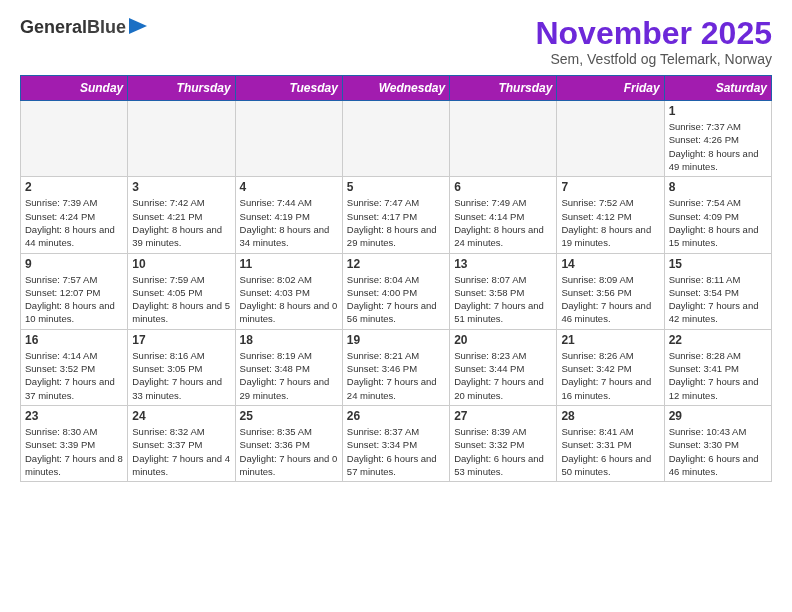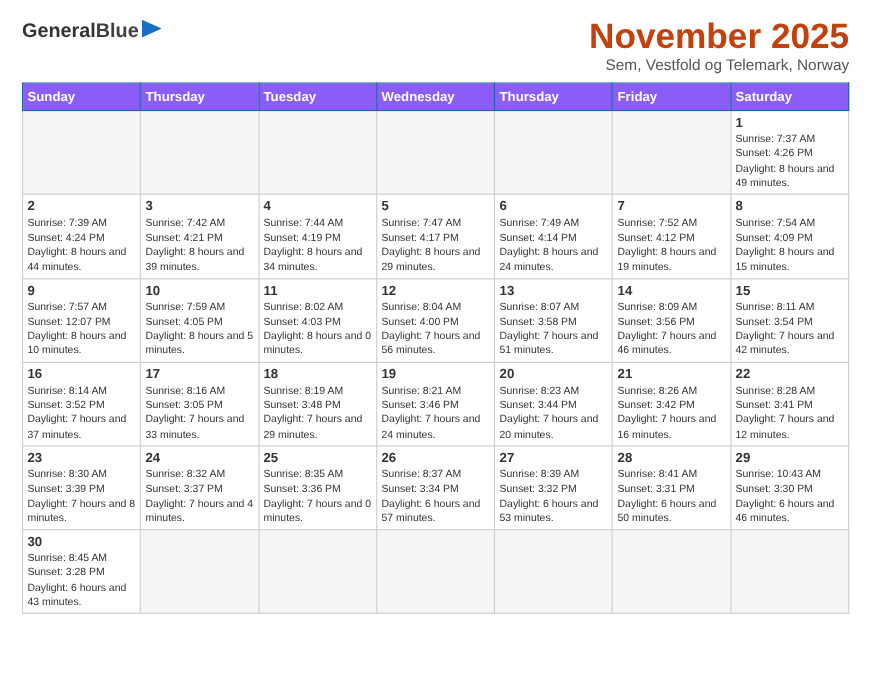--- a/index.html
+++ b/index.html
@@ -30,41 +30,42 @@
       font-weight: bold;
       color: #333;
       line-height: 1;
     }
     .title-section {
       text-align: right;
     }
     .calendar-title {
       font-size: 32px;
       font-weight: bold;
-      color: #c2410c;
+      color: #6d28d9;
       line-height: 1.1;
     }
     .calendar-subtitle {
       font-size: 14px;
       color: #555;
       margin-top: 0;
     }
     .calendar-table {
       width: 100%;
       border-collapse: collapse;
       table-layout: fixed;
     }
     .calendar-table thead tr th {
-      background-color: #8b5cf6;
+      background-color: #a21caf;
       color: #fff;
       font-size: 12px;
       font-weight: bold;
       padding: 5px 4px;
-      text-align: left;
+      text-align: right;
       border: 1px solid #2060aa;
+      font-style: italic;
     }
     .calendar-table tbody tr td {
       border: 1px solid #ccc;
       vertical-align: top;
       padding: 3px 4px;
       font-size: 10px;
       color: #333;
       height: 72px;
       background: #fff;
     }
@@ -234,21 +235,21 @@
             <span class="day-number">15</span>
             <div class="day-info">Sunrise: 8:11 AM
 Sunset: 3:54 PM
 Daylight: 7 hours
 and 42 minutes.</div>
           </td>
         </tr>
         <tr>
           <td>
             <span class="day-number">16</span>
-            <div class="day-info">Sunrise: 8:14 AM
+            <div class="day-info">Sunrise: 4:14 AM
 Sunset: 3:52 PM
 Daylight: 7 hours
 and 37 minutes.</div>
           </td>
           <td>
             <span class="day-number">17</span>
             <div class="day-info">Sunrise: 8:16 AM
 Sunset: 3:05 PM
 Daylight: 7 hours
 and 33 minutes.</div>
@@ -333,30 +334,15 @@
 and 50 minutes.</div>
           </td>
           <td>
             <span class="day-number">29</span>
             <div class="day-info">Sunrise: 10:43 AM
 Sunset: 3:30 PM
 Daylight: 6 hours
 and 46 minutes.</div>
           </td>
         </tr>
-        <tr>
-          <td>
-            <span class="day-number">30</span>
-            <div class="day-info">Sunrise: 8:45 AM
-Sunset: 3:28 PM
-Daylight: 6 hours
-and 43 minutes.</div>
-          </td>
-          <td class="empty"></td>
-          <td class="empty"></td>
-          <td class="empty"></td>
-          <td class="empty"></td>
-          <td class="empty"></td>
-          <td class="empty"></td>
-        </tr>
       </tbody>
   </table>
 </div>
 
 </body></html>

